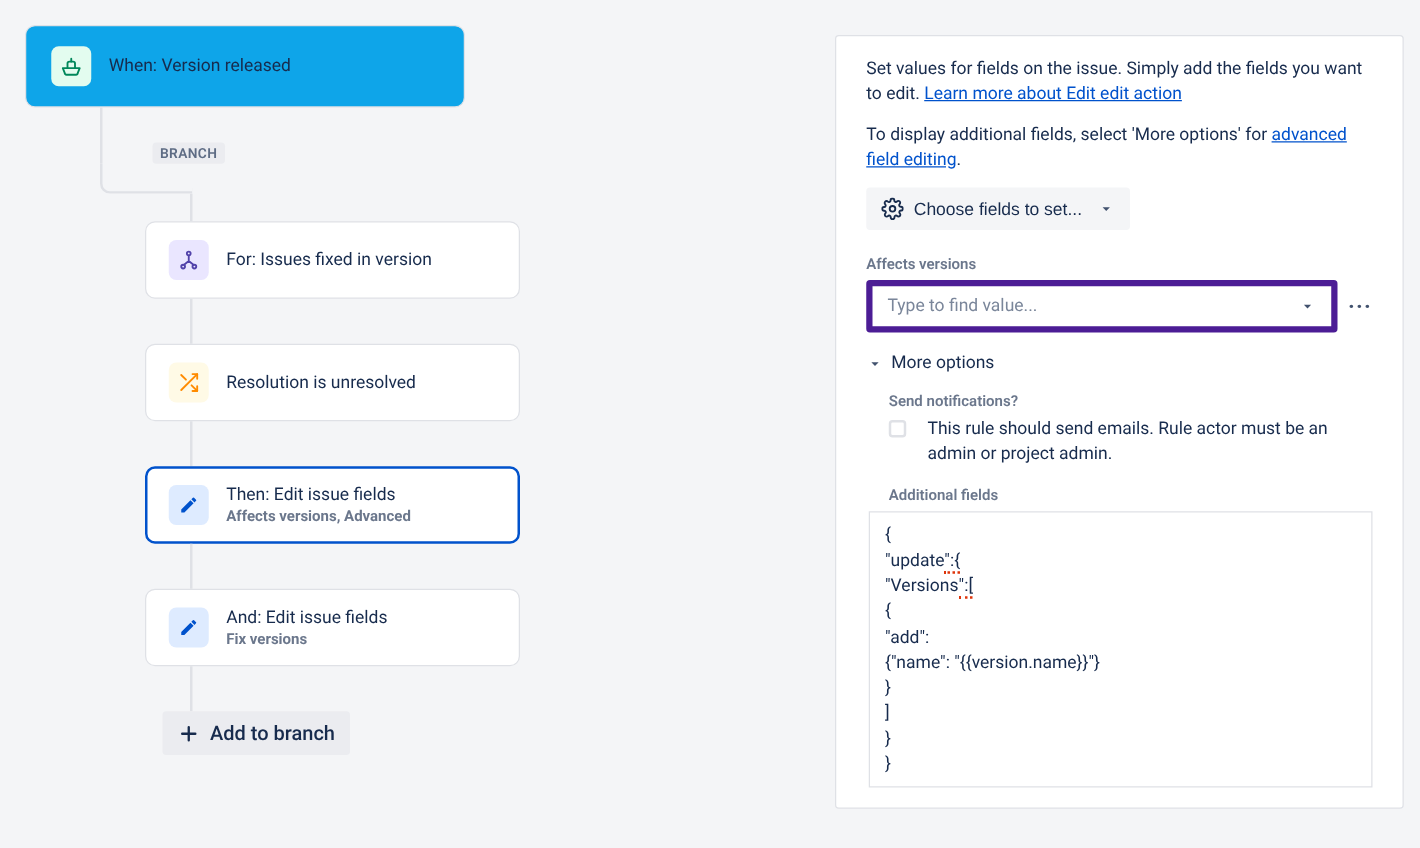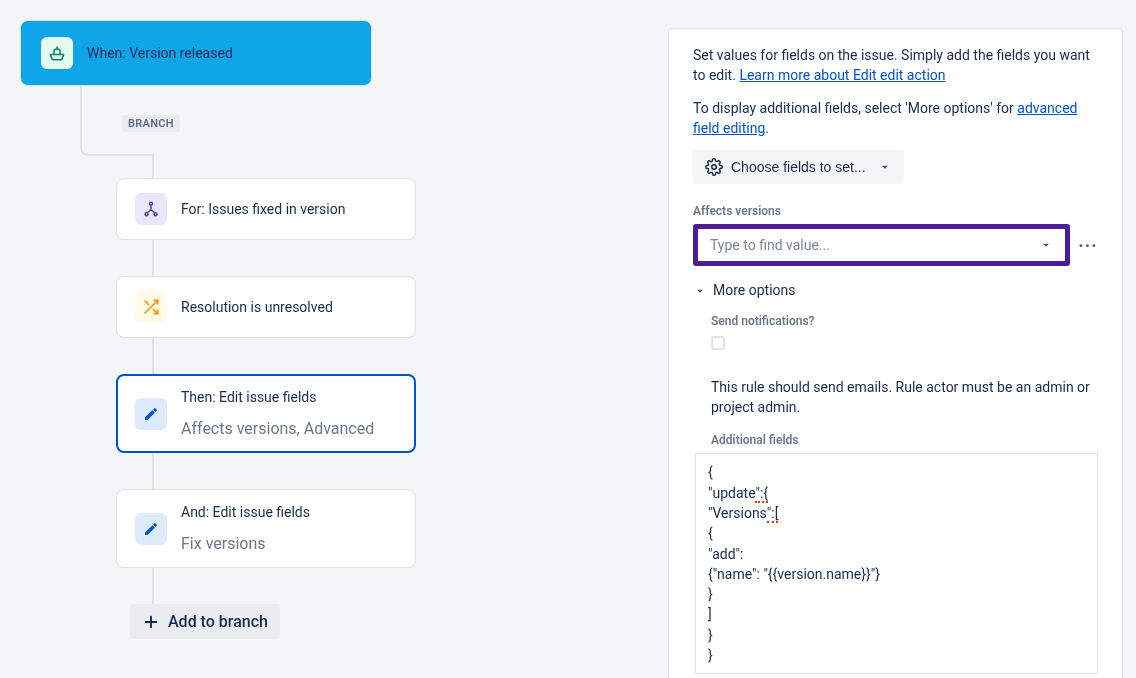--- a/index.html
+++ b/index.html
@@ -53,24 +53,24 @@
     }
     .icon-green { background: #e3fcef; }
     .icon-purple { background: #eae6ff; }
     .icon-yellow { background: #fffae6; }
     .icon-blue { background: #deebff; }
     .node-title {
       font-size: 14px;
       color: #172b4d;
     }
     .node-sub {
-      font-size: 16px;
+      font-size: 12px;
       color: #6b778c;
-      margin-top: 14px;
-      font-weight: 400;
+      margin-top: 2px;
+      font-weight: 700;
     }
     .connector-v-short {
       width: 2px;
       background: #dfe1e6;
       margin-left: 132px;
       height: 22px;
     }
     .connector-branch {
       margin-left: 60px;
       height: 24px;
@@ -215,25 +215,24 @@
     .section-label {
       font-size: 12px;
       font-weight: 600;
       color: #6b778c;
       margin-bottom: 6px;
       margin-top: 8px;
       margin-left: 18px;
     }
     .checkbox-row {
       display: flex;
-      gap: 28px;
+      gap: 17px;
       margin-left: 18px;
       align-items: flex-start;
       margin-bottom: 16px;
-      flex-direction: column;
     }
     .checkbox {
       width: 14px;
       height: 14px;
       border: 2px solid #dfe1e6;
       border-radius: 3px;
       flex-shrink: 0;
       margin-top: 2px;
     }
     .checkbox-text {

